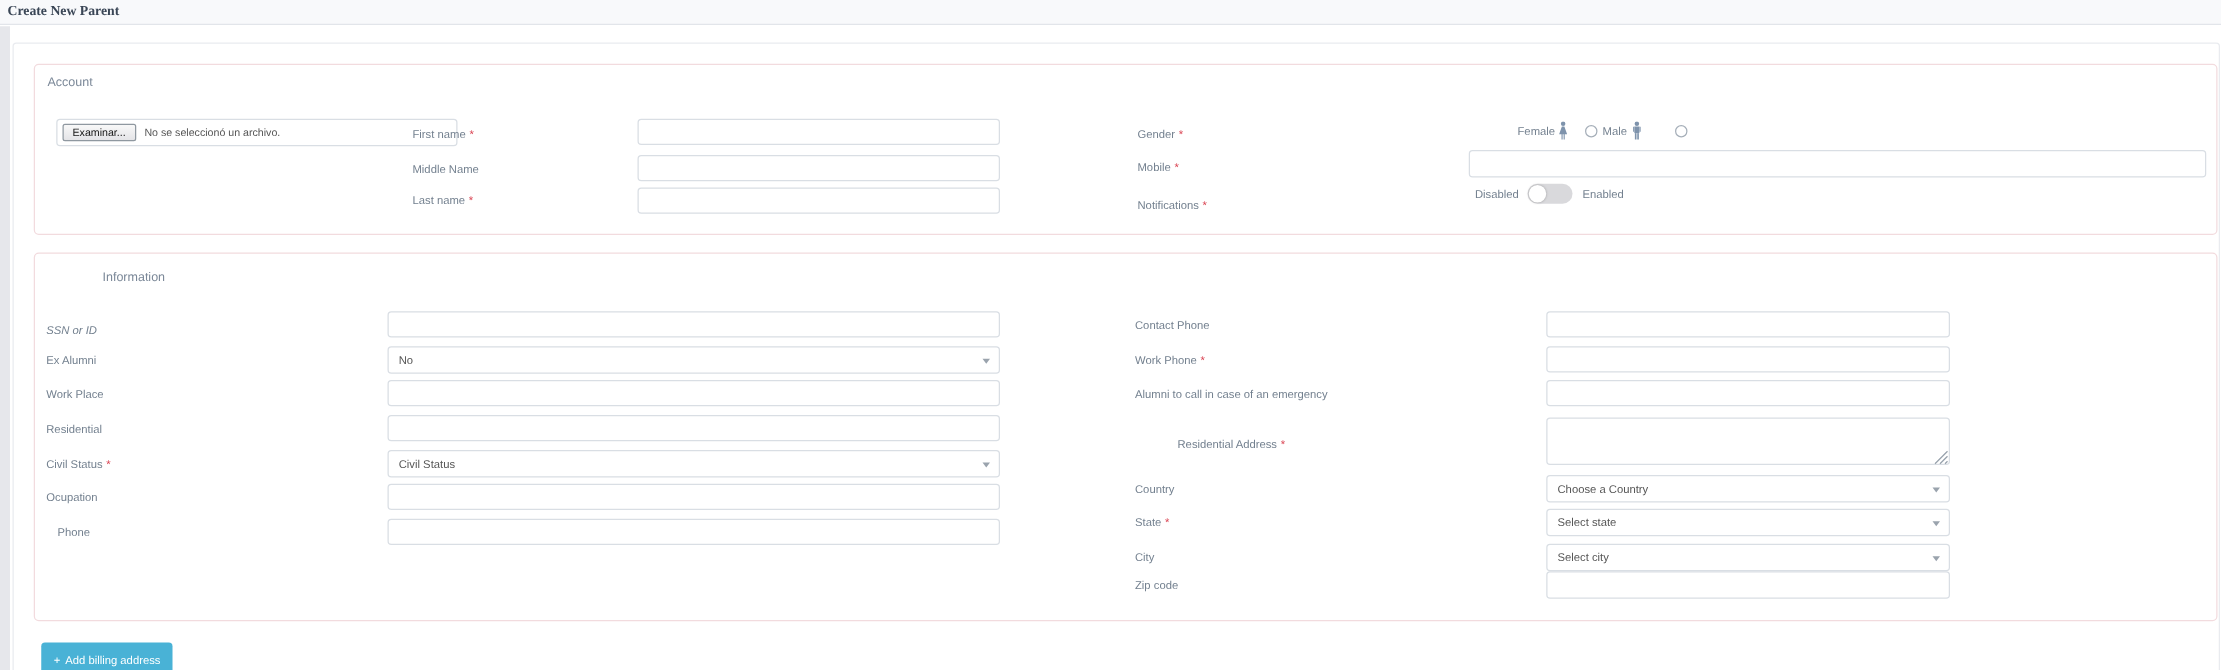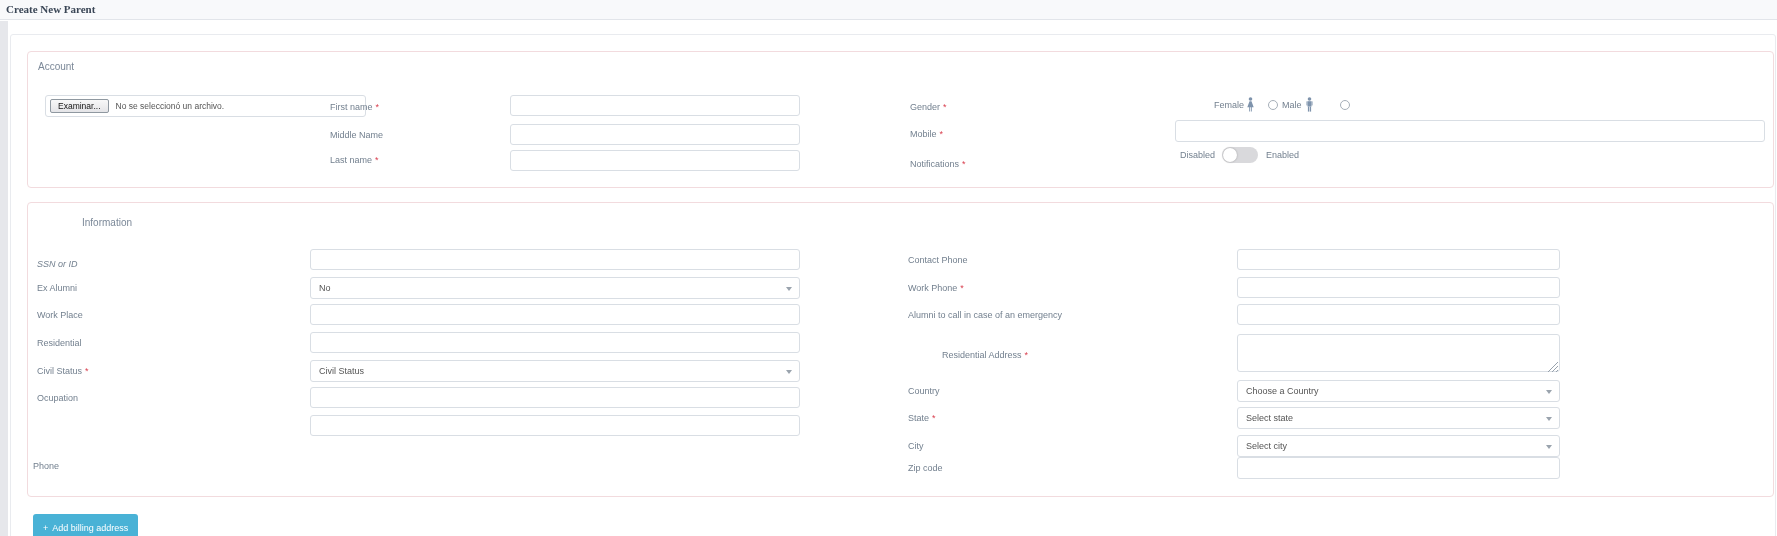--- a/index.html
+++ b/index.html
@@ -139,21 +139,21 @@
       <span>Civil Status</span><span class="req">*</span>
     </div>
     <div class="sel" style="left:282px;top:157px;width:490px;">
       <span>Civil Status</span>
       <span class="caret"></span>
     </div>
 
     <div class="flabel" style="left:9px;top:190px;"><span>Ocupation</span></div>
     <input class="tinput" style="left: 282px; top: 184px; width: 490px;">
 
-    <div class="flabel" style="left:5px;top:218px;margin-top:40px;"><span>Phone</span></div>
+    <div class="flabel" style="left:18px;top:218px;"><span>Phone</span></div>
     <input class="tinput" style="left: 282px; top: 212px; width: 490px;">
 
     <div class="flabel" style="left:880px;top:52px;"><span>Contact Phone</span></div>
     <input class="tinput" style="left: 1209px; top: 46px; width: 323px;">
 
     <div class="flabel" style="left:880px;top:80px;">
       <span>Work Phone</span><span class="req">*</span>
     </div>
     <input class="tinput" style="left: 1209px; top: 74px; width: 323px;">
 

